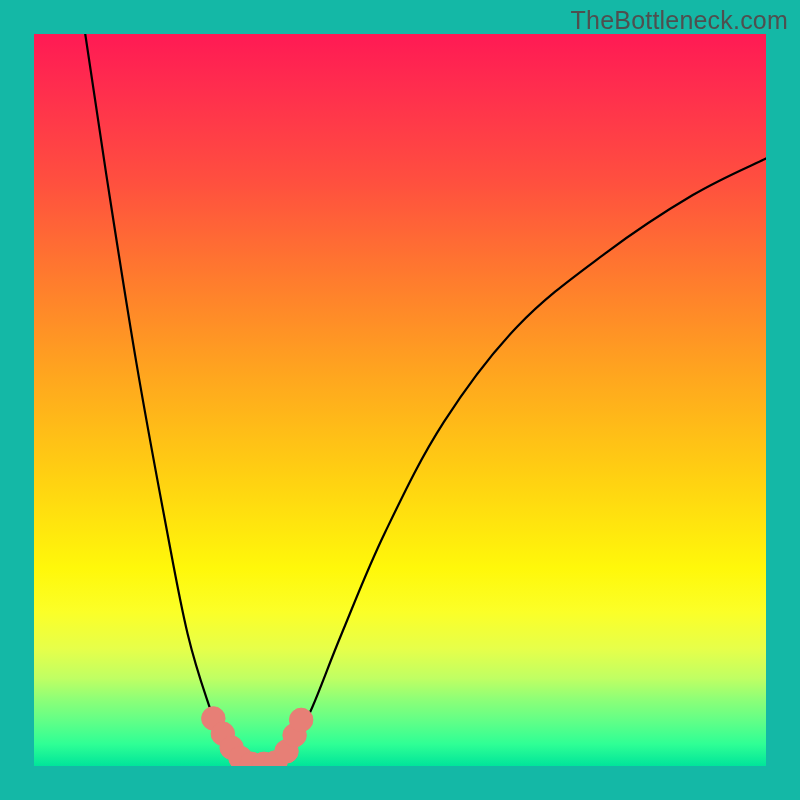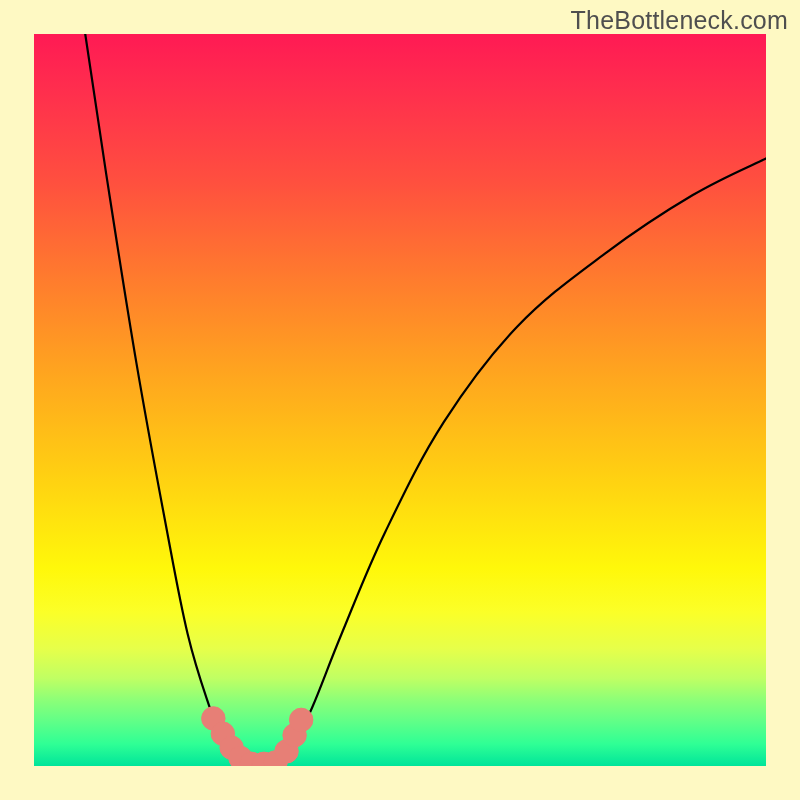--- a/index.html
+++ b/index.html
@@ -10,21 +10,21 @@
     background: #000;
     font-family: Arial, Helvetica, sans-serif;
     overflow: hidden;
   }
   .frame {
     position: absolute;
     left: 0;
     top: 0;
     width: 800px;
     height: 800px;
-    background: #fef9c3;
+    background: #14b8a6;
   }
   .plot-area {
     position: absolute;
     left: 34px;
     top: 34px;
     width: 732px;
     height: 732px;
     overflow: hidden;
   }
   .gradient {

